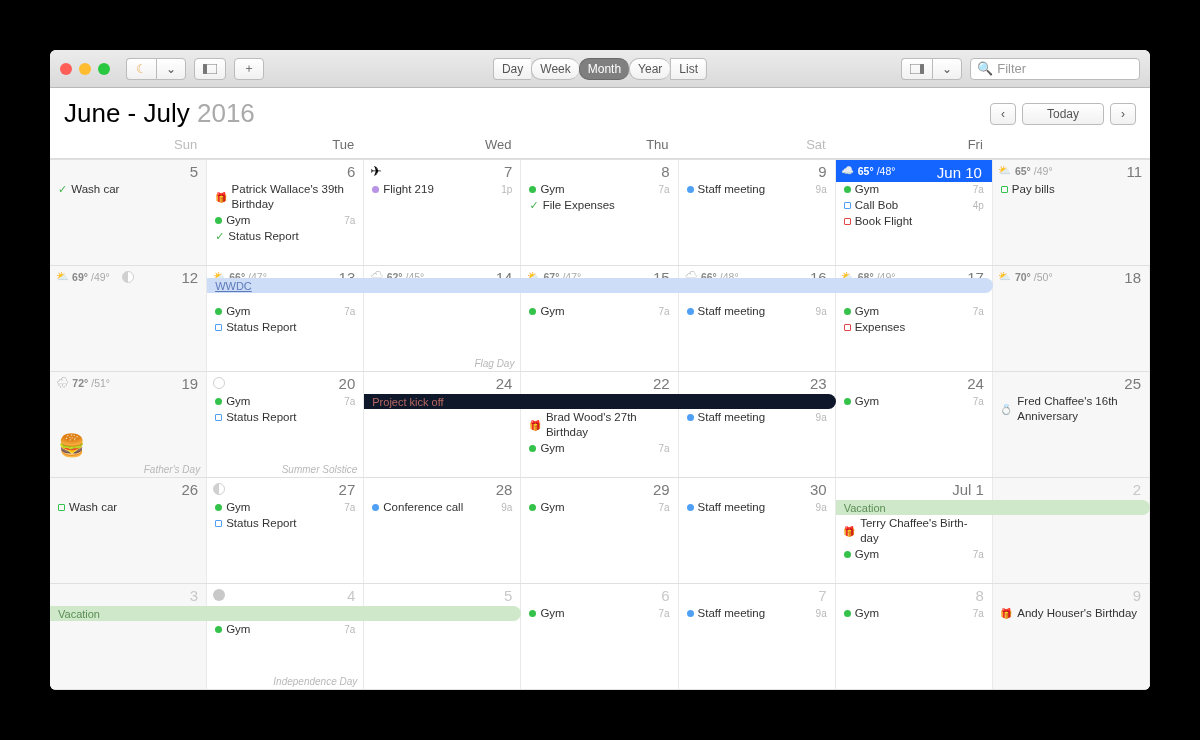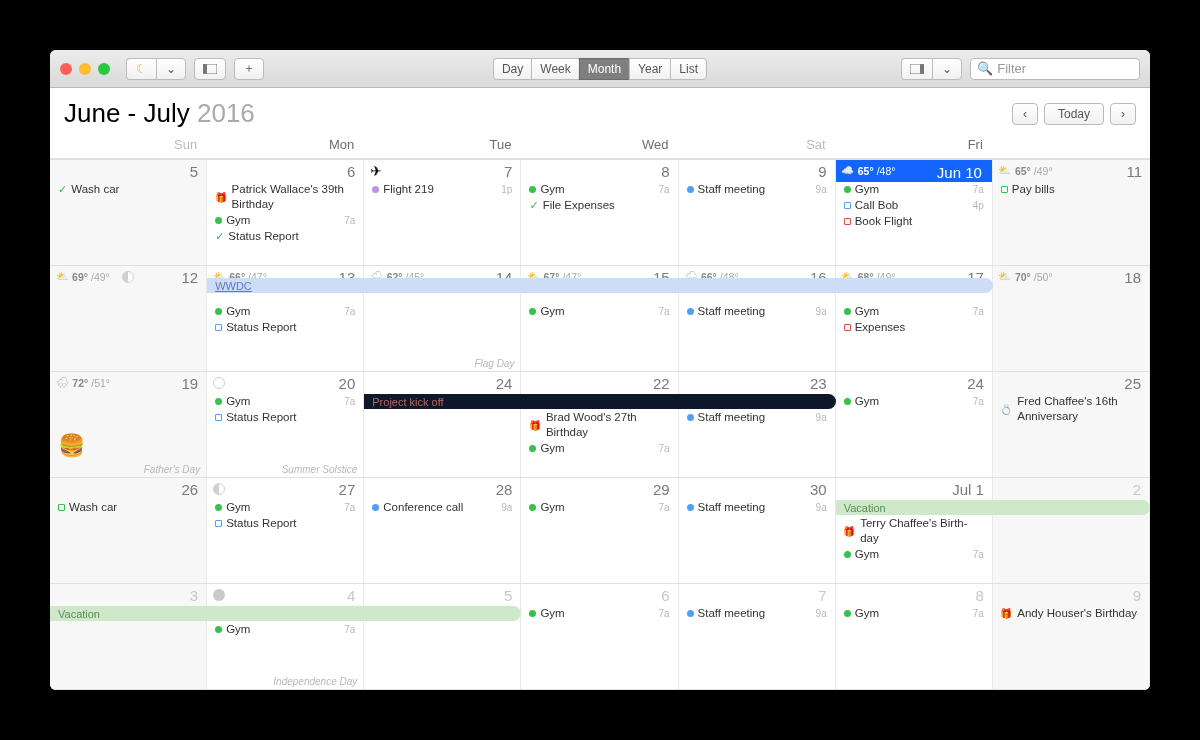--- a/index.html
+++ b/index.html
@@ -4,21 +4,21 @@
 <style>
 * { box-sizing: border-box; margin: 0; padding: 0; }
 body { background: #000; font-family: -apple-system, "Helvetica Neue", Arial, sans-serif; font-size: 13px; color: #333; }
 .window { position: relative; width: 1100px; height: 640px; margin: 50px auto; background: #fff; border-radius: 6px; overflow: hidden; box-shadow: 0 20px 60px rgba(0,0,0,.5); display: flex; flex-direction: column; }
 .titlebar { height: 38px; background: linear-gradient(#ececec,#d9d9d9); border-bottom: 1px solid #b8b8b8; display: flex; align-items: center; padding: 0 10px; gap: 8px; }
 .traffic { display: flex; gap: 7px; margin-right: 8px; }
 .tl { width: 12px; height: 12px; border-radius: 50%; }
 .tl.r{background:#ff5f57}.tl.y{background:#febc2e}.tl.g{background:#28c840}
 .tb-btn { height: 22px; min-width: 30px; padding: 0 8px; background: linear-gradient(#fff,#f1f1f1); border: 1px solid #bbb; border-radius: 4px; display: inline-flex; align-items: center; justify-content: center; font-size: 12px; color: #555; }
 .tb-seg { display: inline-flex; }
-.tb-seg .tb-btn { border-radius: 0; border-right-width: 0; }
+.tb-seg .tb-btn { border-radius: 10px; border-right-width: 0; }
 .tb-seg .tb-btn:first-child { border-radius: 4px 0 0 4px; }
 .tb-seg .tb-btn:last-child { border-radius: 0 4px 4px 0; border-right-width: 1px; }
 .tb-seg .tb-btn.active { background: #7f7f7f; color: #fff; border-color:#6a6a6a; }
 .spacer { flex: 1; }
 .views { position: absolute; left: 50%; transform: translateX(-50%); }
 .search { width: 170px; height: 22px; border: 1px solid #bbb; border-radius: 4px; display: flex; align-items: center; padding: 0 6px; background: #fff; color: #999; gap: 4px; }
 .header { display: flex; align-items: center; padding: 10px 14px 6px; }
 .header h1 { font-size: 26px; font-weight: 400; color:#000; }
 .header h1 .yr { color:#aaa; }
 .navbtns { margin-left: auto; display: flex; gap: 6px; }
@@ -103,30 +103,30 @@
     </div>
   </div>
 
   <div class="header">
     <h1>
       <span>June - July</span>
       <span class="yr">2016</span>
     </h1>
     <div class="navbtns">
       <div class="tb-btn">‹</div>
-      <div class="tb-btn" style="padding:0 13px">Today</div>
+      <div class="tb-btn" style="padding:0 24px">Today</div>
       <div class="tb-btn">›</div>
     </div>
   </div>
 
   <div class="dow-row" id="dow-row">
       <div class="dow wk">Sun</div>
-      <div class="dow">Mon</div>
       <div class="dow">Tue</div>
       <div class="dow">Wed</div>
+      <div class="dow">Thu</div>
       <div class="dow wk">Sat</div>
       <div class="dow">Fri</div>
     </div>
   <div class="grid" id="grid">
       <div class="week">
         <div class="day weekend">
           <div class="daynum">5</div>
           <div class="ev">
             <span class="chk">✓</span>
             <span style="flex:1;overflow:hidden">Wash car</span>

